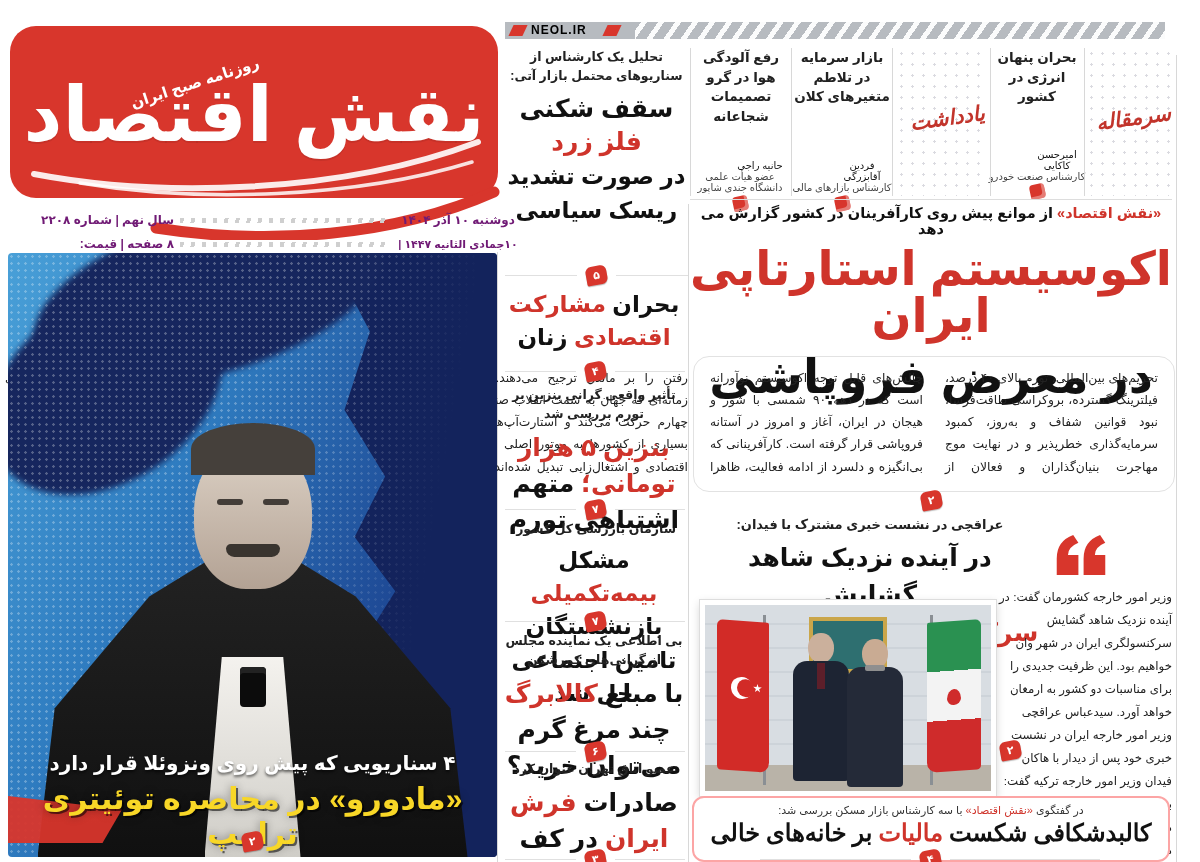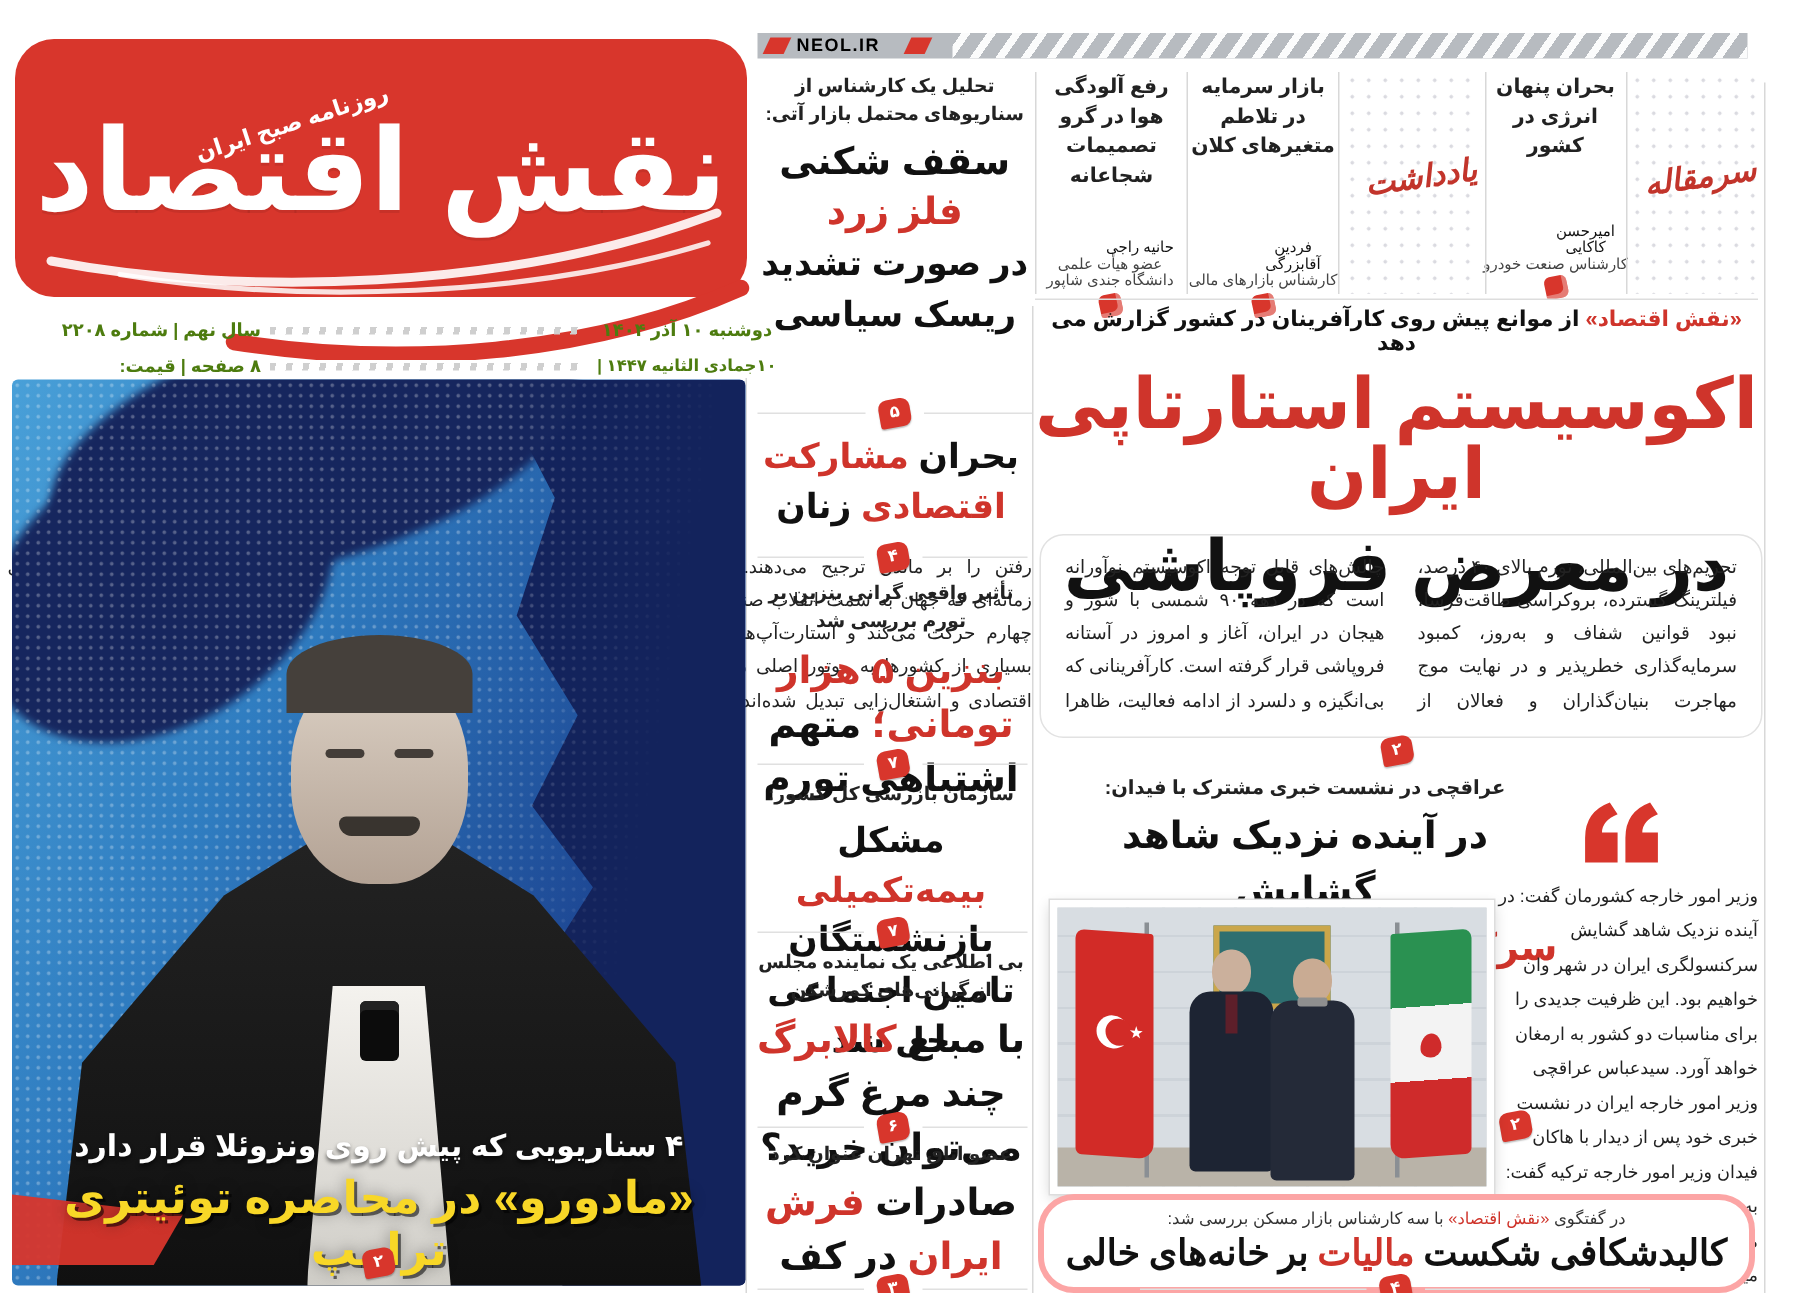--- a/index.html
+++ b/index.html
@@ -9,21 +9,21 @@
   .ctr{text-align:center;}
   .red{color:#cf342b;}
   .blk{color:#111;}
   
   #mast{left:10px;top:26px;width:488px;height:172px;background:#d8362c;border-radius:26px;}
   #mast-title{left:0;top:14px;width:100%;text-align:center;color:#fff;font-size:76px;font-weight:900;
               letter-spacing:-2px;line-height:150px;text-shadow:0 2px 0 rgba(0,0,0,.08);}
   #mast-sub{left:118px;top:48px;color:#fff;font-size:15px;font-weight:bold;transform:rotate(-18deg);
             line-height:1.25;text-align:center;white-space:pre-line;}
   
-  .inforow{font-size:12px;font-weight:bold;color:#4d7c0f;line-height:24px;}
+  .inforow{font-size:12px;font-weight:bold;color:#701a75;line-height:24px;}
   .leader{height:5px;background:repeating-linear-gradient(100deg,#cfcfcf 0 4px,transparent 4px 11px);}
   
   #neolbar{left:505px;top:22px;width:660px;height:17px;background:#b7bbc0;direction:ltr;
            overflow:hidden;}
   #neolbar .dashes{position:absolute;left:130px;top:0;right:0;bottom:0;
       background:repeating-linear-gradient(-55deg,rgba(255,255,255,.95) 0 5px,transparent 5px 14px);}
   #neolbar .rdash{position:absolute;top:3px;width:14px;height:11px;background:#d8362c;transform:skewX(-25deg);}
   #neol-text{position:absolute;left:26px;top:1px;color:#000000;font-size:12px;font-weight:bold;letter-spacing:1px;}
   
   .vrule{width:1px;background:#d8d8d8;}
@@ -49,21 +49,21 @@
   #main-kicker{font-size:14.5px;font-weight:bold;}
   .main-h{font-weight:900;font-size:47px;letter-spacing:-1px;line-height:1.0;}
   #main-body{border:1px solid #e2e2e2;border-radius:16px;padding:10px 16px;columns:2;column-gap:22px;
      font-size:12.3px;line-height:1.8;text-align:justify;color:#222;}
   
   .ar-h{font-size:25px;font-weight:900;line-height:1.5;letter-spacing:-.5px;}
   #ar-body{font-size:11.8px;line-height:1.95;color:#222;text-align:right;}
   #ar-photo{border:5px solid #fff;box-shadow:0 0 0 1px #ddd,0 3px 9px rgba(0,0,0,.18);
      background:#cfd4d8;overflow:hidden;}
   
-  #housing{border:4px solid #fca5a5;border-radius:24px;background:#fff;}
+  #housing{border:2px solid #fca5a5;border-radius:12px;background:#fff;}
   .hz-kick{font-size:11px;color:#333;}
   .hz-head{font-size:24px;font-weight:600;font-family:"Liberation Serif","DejaVu Serif",serif;color:#111;}
   
   #maduro{left:8px;top:253px;width:489px;height:604px;border-radius:4px;overflow:hidden;
      background:linear-gradient(115deg,#49a0d8 0%,#2f7cc0 35%,#1c4390 75%,#142a66 100%);}
   #maduro .halftone{position:absolute;inset:0;
      background-image:radial-gradient(rgba(255,255,255,.28) 1px,transparent 1.5px);background-size:7px 7px;
      mask-image:linear-gradient(100deg,#000 0 55%,transparent 80%);}
   #trump{position:absolute;right:0;top:0;width:52%;height:100%;background:#13235c;
      clip-path:polygon(34% 0,100% 0,100% 100%,52% 100%,47% 80%,58% 73%,48% 64%,60% 56%,44% 47%,56% 37%,40% 26%,50% 13%);}

